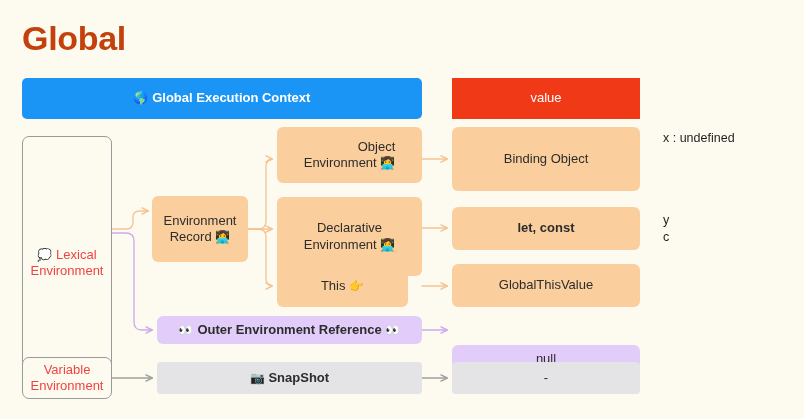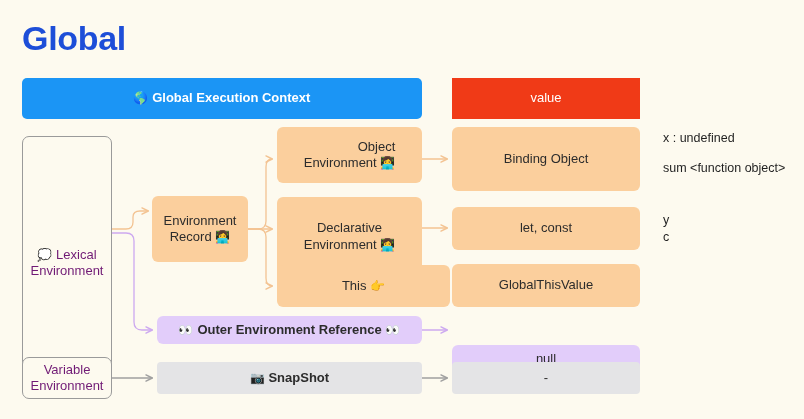--- a/index.html
+++ b/index.html
@@ -39,21 +39,21 @@
     z-index: 2;
   }
   
   .page-title {
     position: absolute;
     left: 22px;
     top: 19px;
     font-size: 34px;
     font-weight: 700;
     letter-spacing: -0.3px;
-    color: #1d4ed8;
+    color: #c2410c;
     z-index: 3;
   }
   
   .bar-blue {
     left: 22px; top: 78px;
     width: 400px; height: 41px;
     background: #1B95F5;
     border-radius: 5px;
     color: #FFFFFF;
     font-size: 13px;
@@ -66,21 +66,21 @@
     border-radius: 0;
     color: #FFFFFF;
     font-size: 13px;
     font-weight: 500;
   }
   
   .box-outline {
     background: #FDFAEF;
     border: 1.4px solid #9A9A9A;
     border-radius: 7px;
-    color: #701a75;
+    color: #ef4444;
     font-size: 13px;
   }
   .lexical-env {
     left: 22px; top: 136px;
     width: 90px; height: 254px;
   }
   .variable-env {
     left: 22px; top: 357px;
     width: 90px; height: 42px;
   }
@@ -98,29 +98,29 @@
   .obj-env {
     left: 277px; top: 127px;
     width: 145px; height: 56px; text-align: right;
   }
   .decl-env {
     left: 277px; top: 197px;
     width: 145px; height: 79px;
   }
   .this-box {
     left: 277px; top: 265px;
-    width: 173px; height: 42px;
+    width: 131px; height: 42px;
   }
   .binding-object {
     left: 452px; top: 127px;
     width: 188px; height: 64px;
   }
   .let-const {
     left: 452px; top: 207px;
-    width: 188px; height: 43px;
+    width: 188px; height: 43px; font-weight: bold;
   }
   .global-this-value {
     left: 452px; top: 264px;
     width: 188px; height: 43px;
   }
   
   .box-purple {
     background: #E2CDFA;
     border-radius: 6px;
     color: #2C2C2C;
@@ -296,17 +296,16 @@
 
   <div class="node box-purple null-box">
     <span>null</span>
   </div>
 
   <div class="node box-grey dash-box">
     <span>-</span>
   </div>
 
   <div class="annotation anno-x">x : undefined</div>
-  <div class="annotation anno-sum">sum &lt;function object&gt;</div>
   <div class="annotation anno-y">y</div>
   <div class="annotation anno-c">c</div>
 
 </div>
 
 </body></html>

